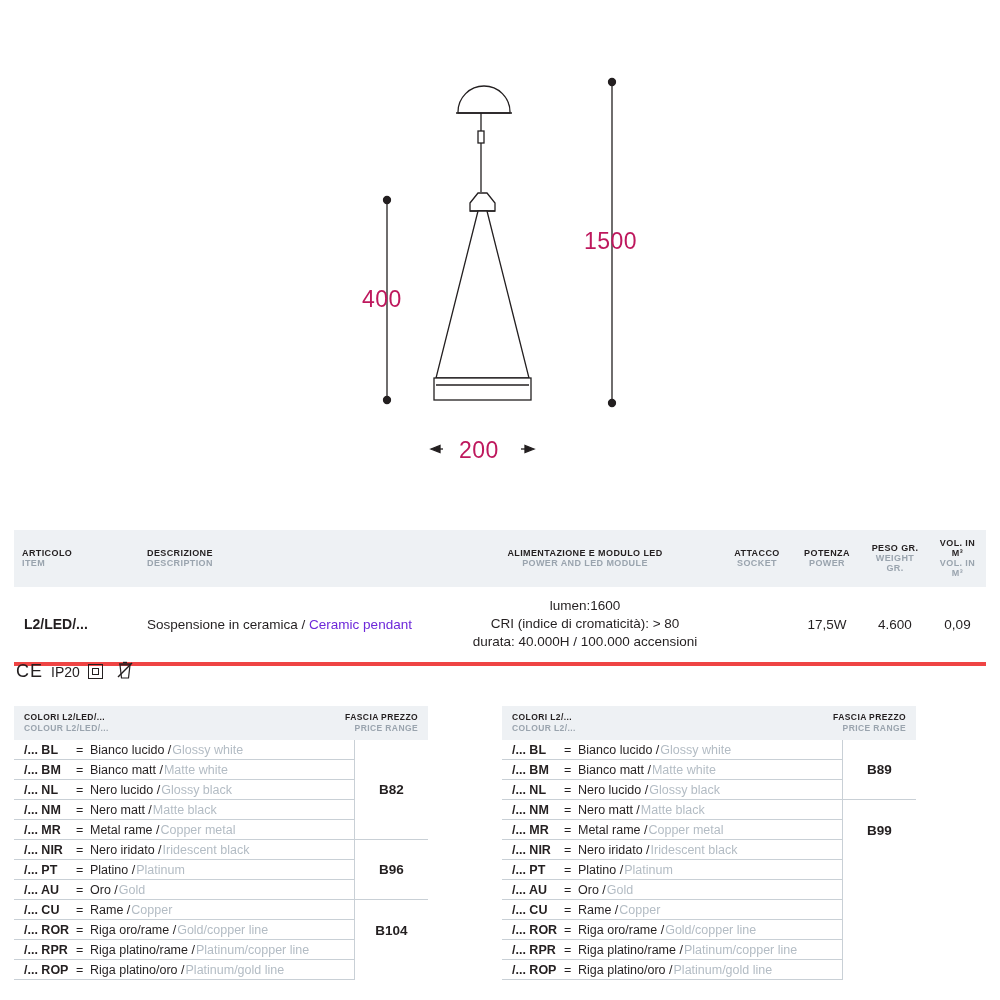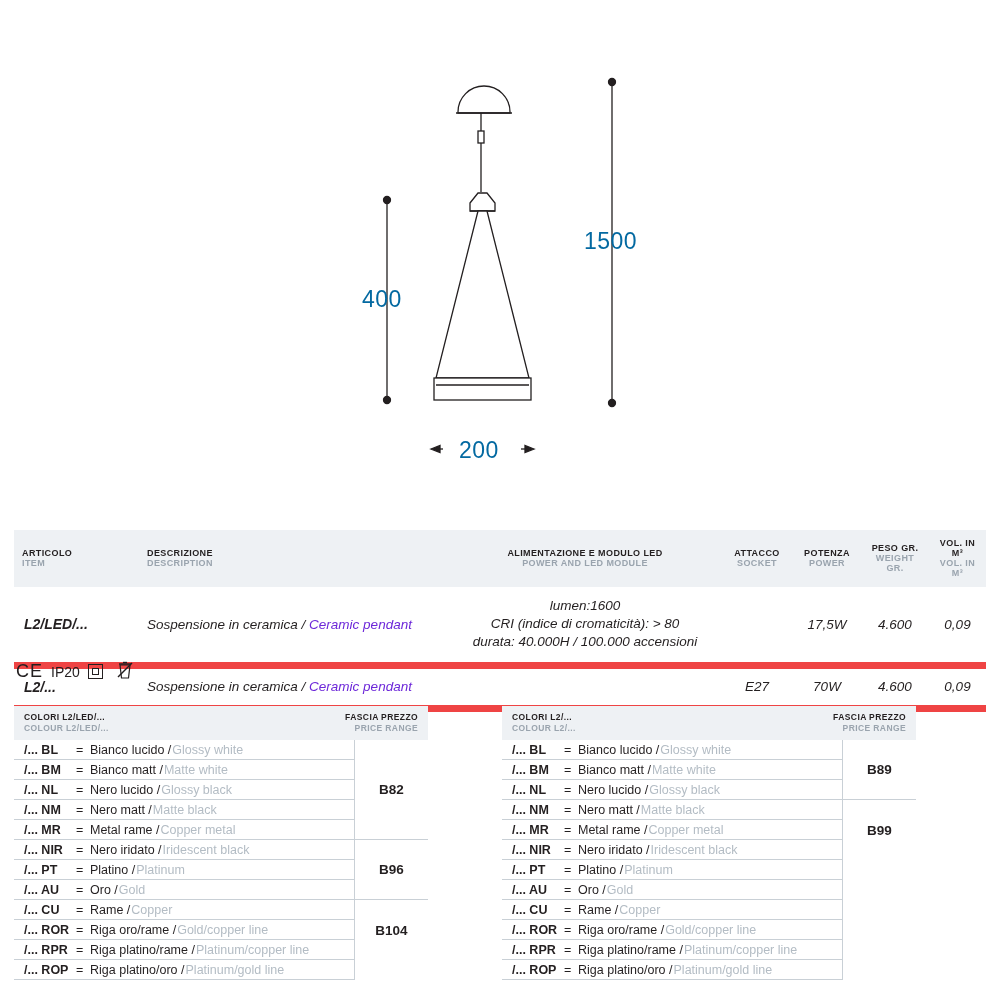--- a/index.html
+++ b/index.html
@@ -12,21 +12,21 @@
   }
   .page { position: relative; width: 1000px; height: 1000px; overflow: hidden; }
 
   
   .drawing { position: absolute; left: 0; top: 0; width: 1000px; height: 500px; }
   .drawing svg { display: block; }
 
   .dim-label {
     position: absolute;
     font-size: 23px;
-    color: #0369a1;
+    color: #be185d;
     letter-spacing: 0.5px;
     white-space: nowrap;
   }
   #dim-height-label { left: 362px; top: 286px; text-align: right; }
   #dim-drop-label   { left: 584px; top: 228px; }
   #dim-width-label  { left: 459px; top: 437px; }
 
   
   .spec-table {
     position: absolute;
@@ -47,26 +47,25 @@
     border: none;
     height: 42px;
   }
   .spec-table thead th .sub {
     display: block;
     font-weight: bold;
     color: #9aa4ae;
   }
   .spec-table thead th.center { text-align: center; }
   .spec-table tbody td {
-    border-bottom: 7px solid #ef4444;
+    border-bottom: 4px solid #ef4444;
     padding: 10px 8px;
     vertical-align: middle;
     font-size: 13.5px;
     height: 41px;
-    font-style: italic;
   }
   .spec-table tbody td.center { text-align: center; }
   .spec-table tbody td.code { font-weight: bold; font-size: 14px; padding-left: 10px; }
   .spec-table td .en { color: #6d28d9; text-align: center; }
   .led-cell { text-align: center; line-height: 1.35; font-size: 13px; }
 
   .col-item   { width: 125px; }
   .col-desc   { width: 310px; }
   .col-led    { width: 272px; }
   .col-socket { width: 72px; }
@@ -247,32 +246,20 @@
         <td class="led-cell">
           <div>lumen:1600</div>
           <div>CRI (indice di cromaticità): &gt; 80</div>
           <div>durata: 40.000H / 100.000 accensioni</div>
         </td>
         <td class="center"></td>
         <td class="center">17,5W</td>
         <td class="center">4.600</td>
         <td class="center">0,09</td>
       </tr>
-      <tr>
-        <td class="code">L2/...</td>
-        <td>
-          <span>Sospensione in ceramica /</span>
-          <span class="en">Ceramic pendant</span>
-        </td>
-        <td class="led-cell"></td>
-        <td class="center">E27</td>
-        <td class="center">70W</td>
-        <td class="center">4.600</td>
-        <td class="center">0,09</td>
-      </tr>
     </tbody>
   </table>
 
   <div class="certs">
     <span class="ce">CE</span>
     <span class="ip">IP20</span>
     <span class="boxicon"></span>
     <span class="weee">
       <svg width="16" height="20" viewBox="0 0 16 20">
         <path d="M3 5 L13 5 L11.5 18 L4.5 18 Z" fill="none" stroke="#231f20" stroke-width="1.2"></path>

